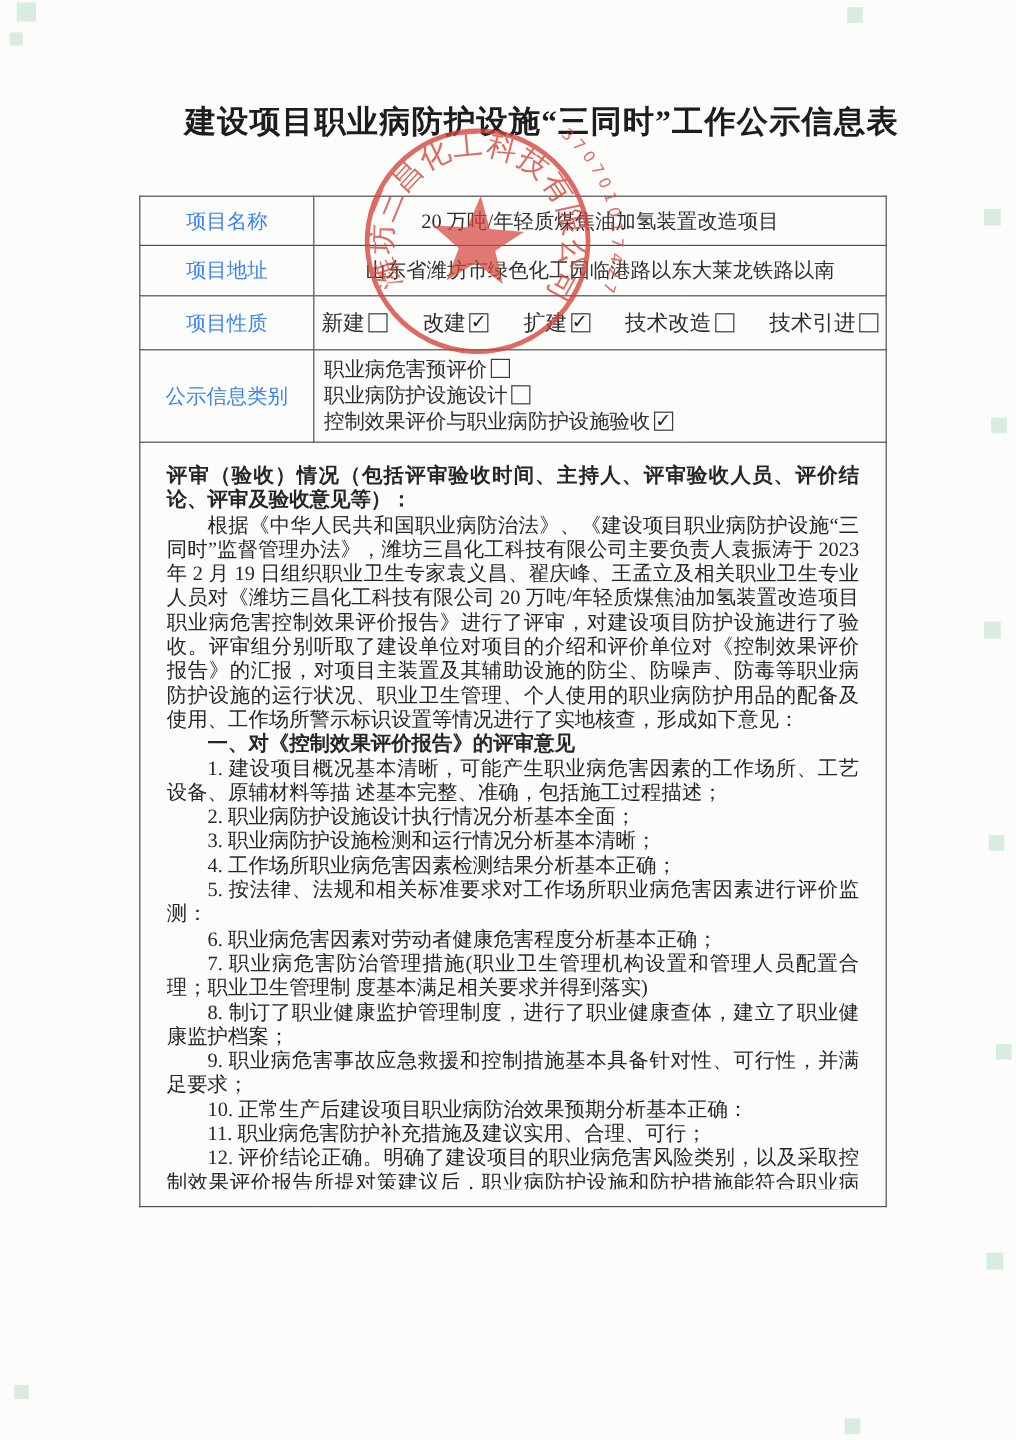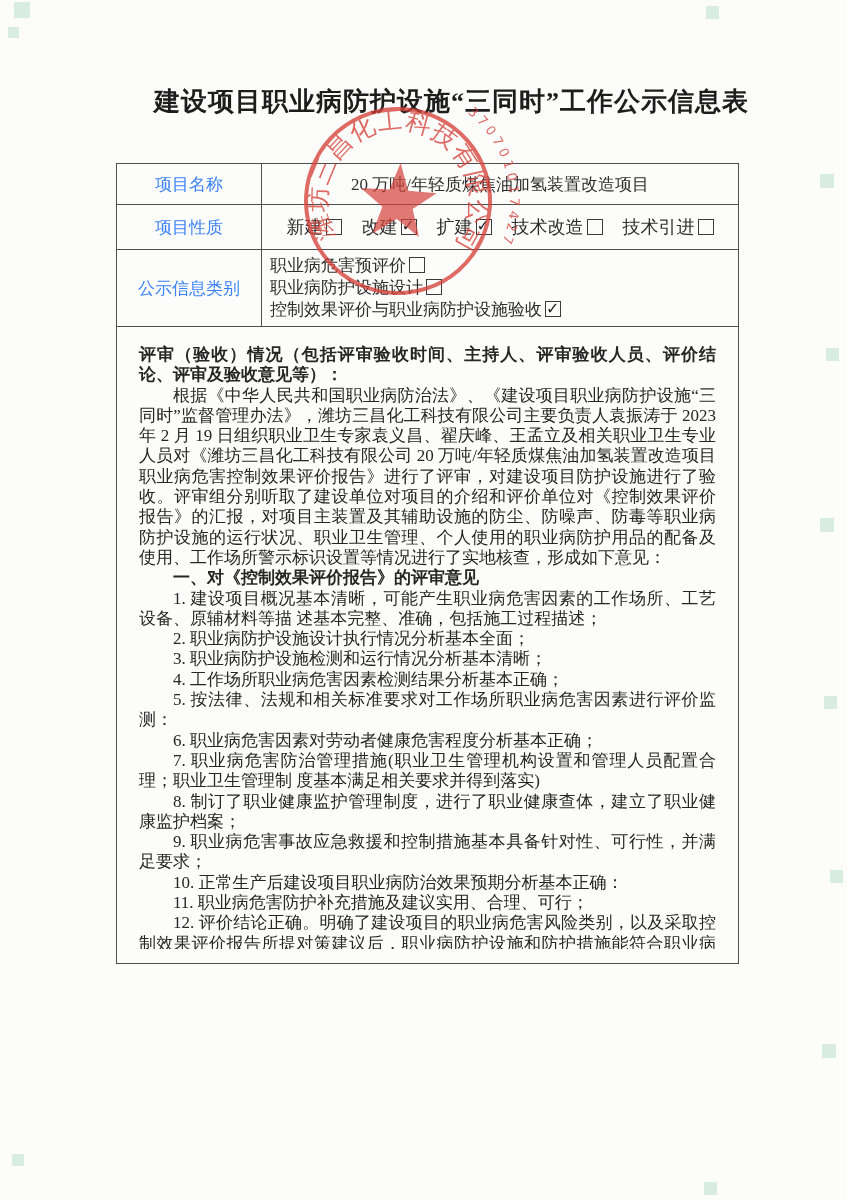--- a/index.html
+++ b/index.html
@@ -26,21 +26,21 @@
   }
   td.lbl{text-align:center;font-size:18px;color:#3b82f6;}
   td.lbl.small{font-size:16px;line-height:21px;padding:2px 3px;}
   td.val{text-align:center;font-size:17px;}
   tr.r1 td{height:36px;}
   tr.r2 td{height:37px;}
   tr.r3 td{height:40px;}
   tr.r4 td{height:34px;}
   tr.r5 td{height:66px;}
   tr.r6 td{height:72px;}
-  .nature-opts{display:flex;justify-content:center;gap:20px;align-items:center;}
+  .nature-opts{display:flex;justify-content:space-between;gap:20px;align-items:center;}
   .opt{white-space:nowrap;font-size:18px;}
   .cb{
     display:inline-block;width:14px;height:14px;
     border:1.5px solid #3b3b3b;margin-left:3px;
     vertical-align:-2px;position:relative;background:transparent;
   }
   .cb.checked::after{
     content:"✓";
     position:absolute;left:0px;top:-4px;
     font-size:16px;font-weight:bold;color:#222;
@@ -96,20 +96,24 @@
           <col style="width:164px">
           <col style="width:170px">
         </colgroup>
 
       <tbody>
           <tr class="r1">
         <td class="lbl">项目名称</td>
         <td class="val" colspan="3">20 万吨/年轻质煤焦油加氢装置改造项目</td>
       </tr>
 
+      <tr class="r2">
+        <td class="lbl">项目地址</td>
+        <td class="val" colspan="3">山东省潍坊市绿色化工园临港路以东大莱龙铁路以南</td>
+      </tr>
 
       <tr class="r3">
         <td class="lbl">项目性质</td>
         <td colspan="3">
           <div class="nature-opts">
             <span class="opt"><span>新建</span><span class="cb"></span></span>
             <span class="opt"><span>改建</span><span class="cb checked"></span></span>
             <span class="opt"><span>扩建</span><span class="cb checked"></span></span>
             <span class="opt"><span>技术改造</span><span class="cb"></span></span>
             <span class="opt"><span>技术引进</span><span class="cb"></span></span>

